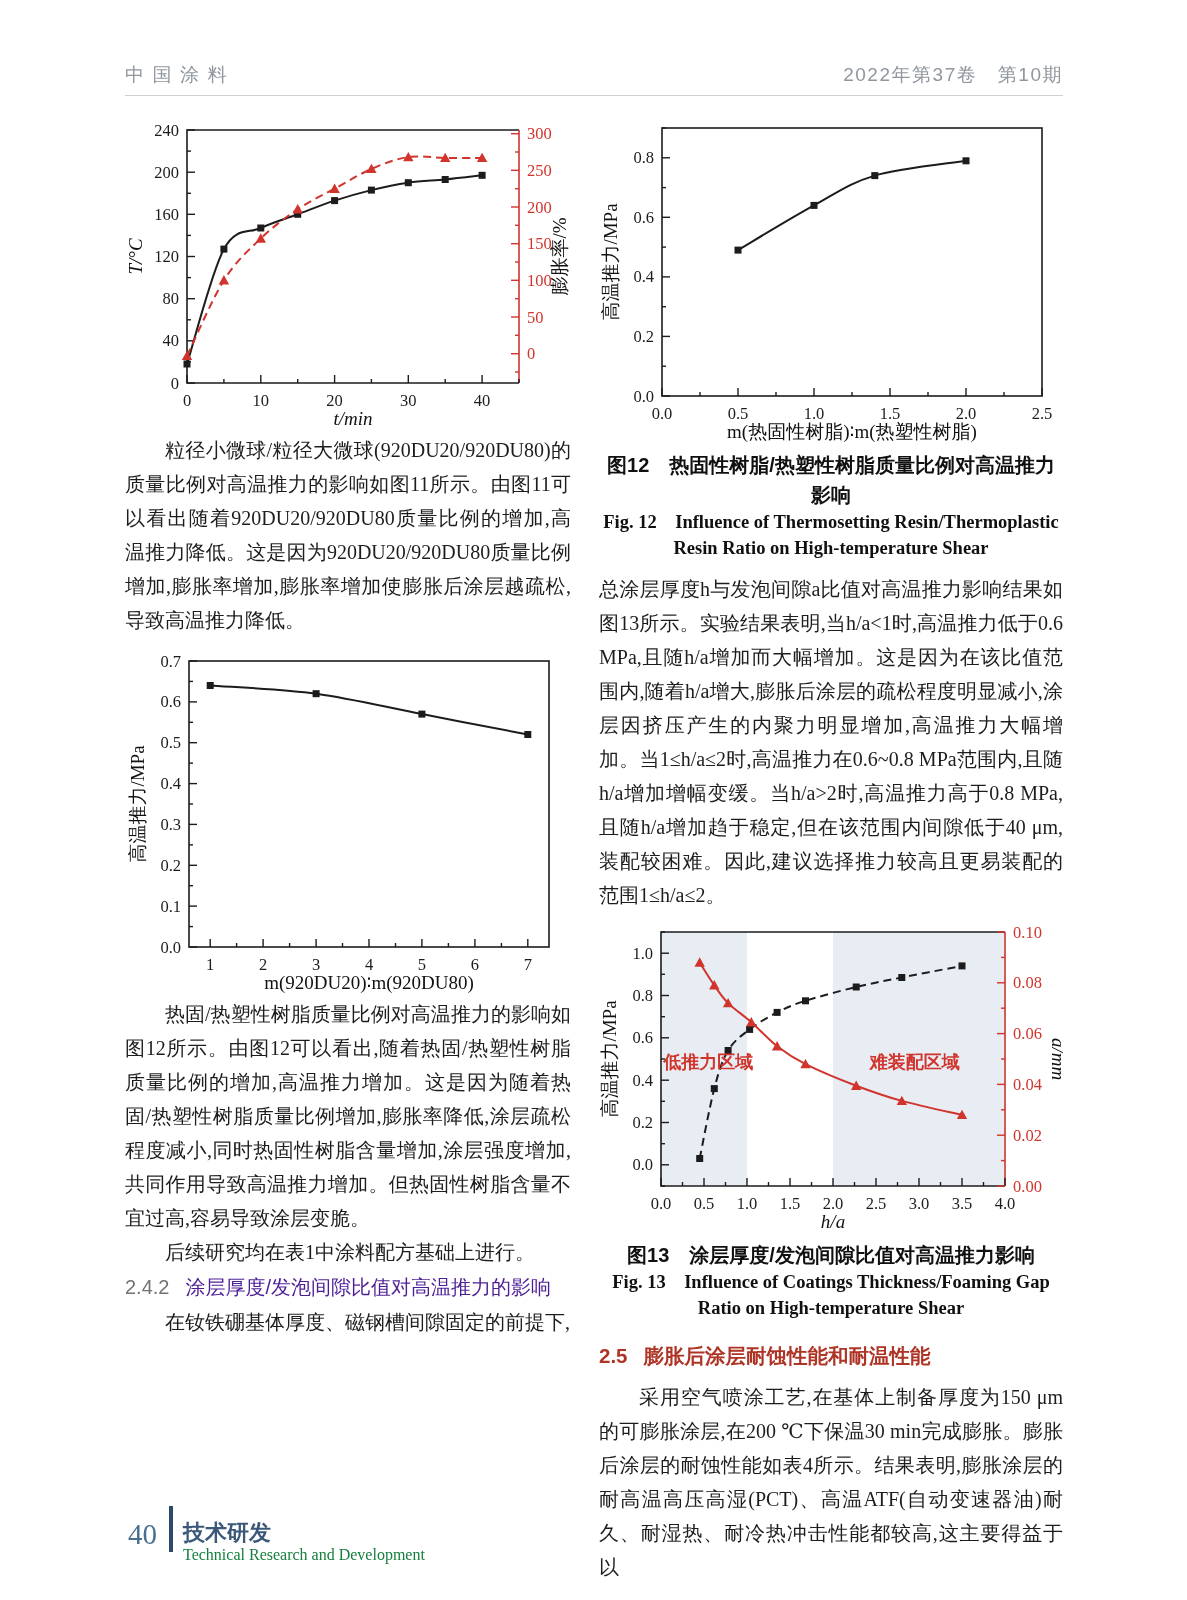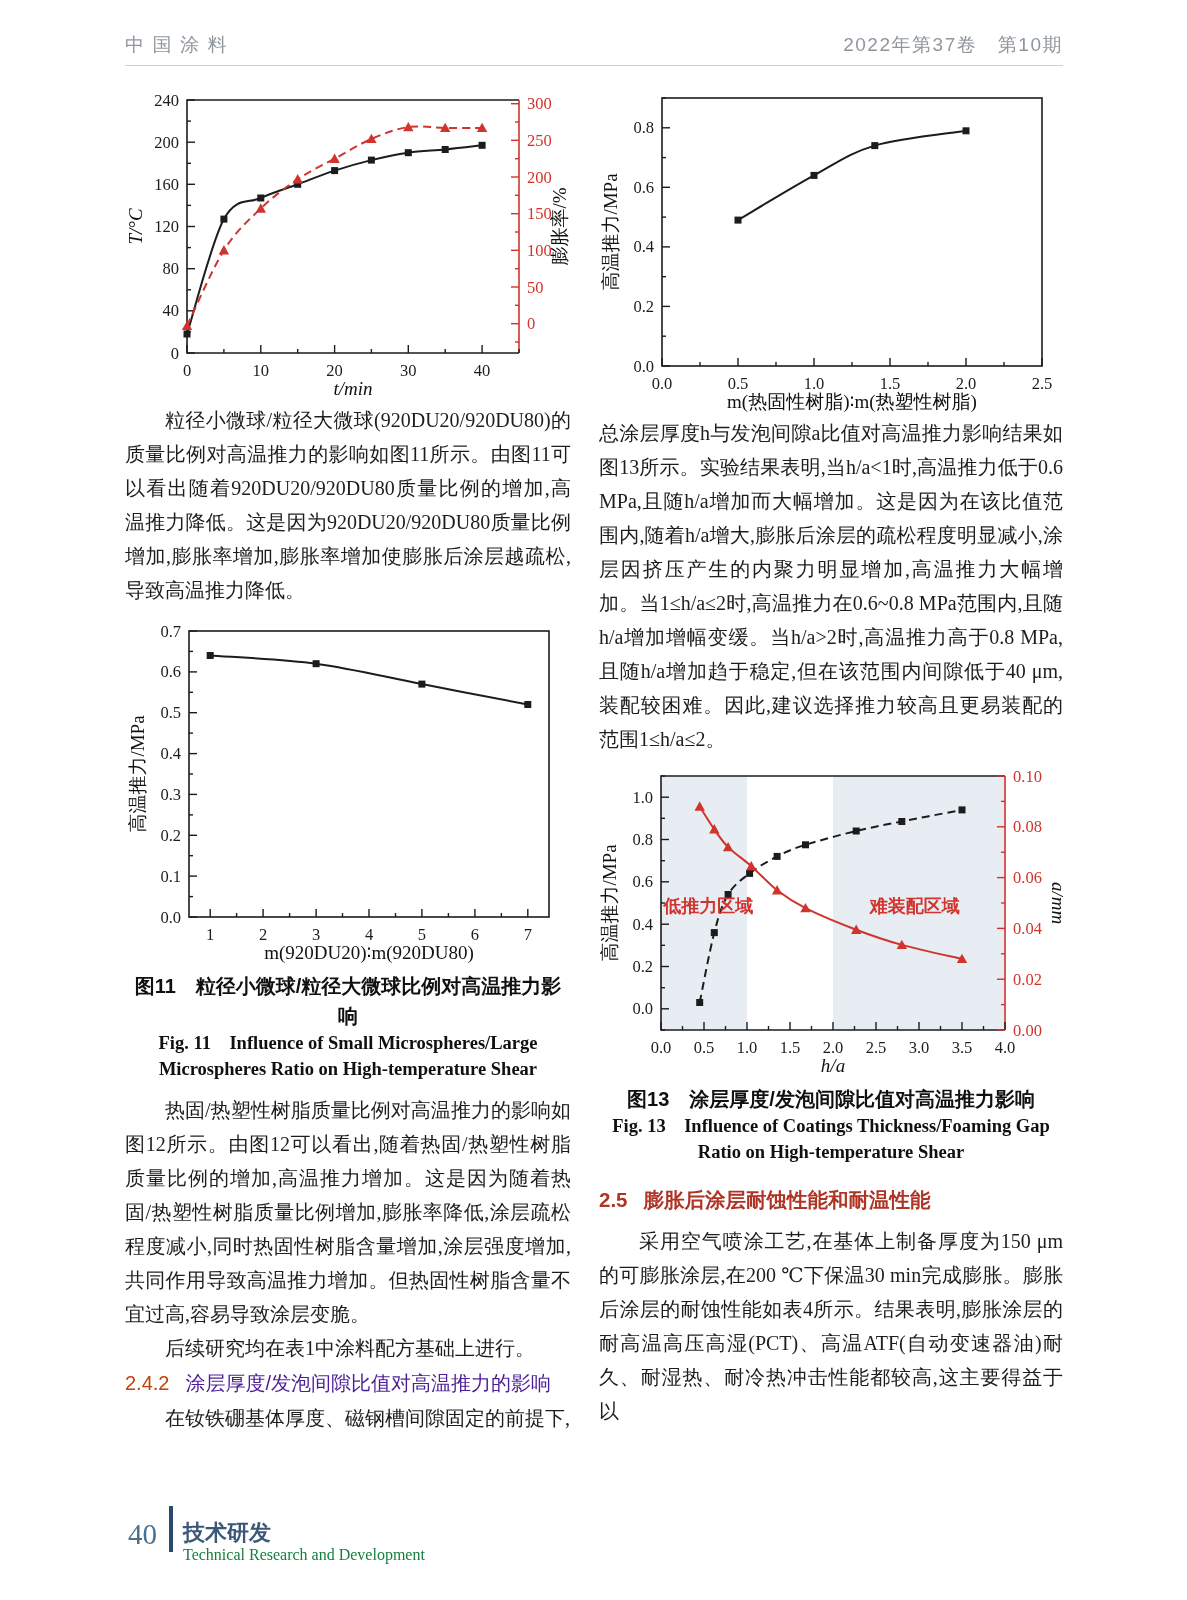--- a/index.html
+++ b/index.html
@@ -1,19 +1,19 @@
 <!DOCTYPE html>
 <html><head>
 <meta charset="utf-8">
 <style>
   html,body{margin:0;padding:0;background:#9a9a9a;}
   .page{width:1187px;height:1600px;background:#ffffff;position:relative;overflow:hidden;
         font-family:"Liberation Serif","DejaVu Serif",serif;color:#1d1d1d;margin:0 auto;}
   
-  .header{margin:32px 124px 0 125px;display:flex;justify-content:space-between;align-items:flex-end;
+  .header{margin:62px 124px 0 125px;display:flex;justify-content:space-between;align-items:flex-end;
           border-bottom:1px solid #ccd1d6;padding-bottom:7px;font-size:19px;color:#8f969e;
           font-family:"Liberation Sans","DejaVu Sans",sans-serif;}
   .journal{letter-spacing:0.45em;}
   .issue{letter-spacing:0.08em;}
   
   .columns{display:flex;gap:28px;margin:20px 124px 0 125px;}
   .col-left{width:446px;flex:0 0 446px;}
   .col-right{width:464px;flex:0 0 464px;}
   
   .chart{margin:0 auto;}
@@ -28,21 +28,21 @@
   
   .cap{text-align:center;margin:4px 0 10px 0;}
   .cap-cn{font-family:"Liberation Sans","DejaVu Sans",sans-serif;font-weight:bold;font-size:20px;color:#101010;line-height:1.5;}
   .cap-en{font-weight:bold;font-size:18.5px;color:#101010;line-height:1.4;}
   
   p.body{font-size:20px;line-height:34px;text-align:justify;margin:0;}
   p.ind{text-indent:2em;}
   .sp-before{margin-top:14px;}
   
   .h3{font-family:"Liberation Sans","DejaVu Sans",sans-serif;font-size:20px;line-height:36px;margin:0;}
-  .h3 .num{color:#c2410c;margin-right:16px;}
+  .h3 .num{color:#737373;margin-right:16px;}
   .h3 .ttl{color:#4c1d95;}
   .h2{font-family:"Liberation Sans","DejaVu Sans",sans-serif;font-weight:bold;font-size:20.5px;
       color:#ae3526;line-height:36px;margin:16px 0 6px 0;}
   .h2 .num{margin-right:16px;}
   
   .footer{position:absolute;left:128px;top:1492px;display:flex;align-items:center;}
   .pageno{font-size:29px;color:#49708f;margin-right:12px;margin-top:10px;}
   .fbar{width:4px;height:46px;background:#2b4a6b;margin-right:10px;}
   .fsec-cn{font-family:"Liberation Sans","DejaVu Sans",sans-serif;font-weight:bold;font-size:22px;color:#3c5878;line-height:1.15;margin-top:28px;}
   .fsec-en{font-size:16px;color:#15803d;line-height:1.3;}
@@ -190,25 +190,20 @@
             <line x1="62" y1="12" x2="70" y2="12" stroke="#1c1c1c" stroke-width="1.4"></line>
             <text x="54" y="17.5" text-anchor="end" class="tick" style="fill:#1c1c1c">0.7</text>
             <path d="M 83.2 36.5 C 100.8 37.9 153.8 39.9 189.1 44.7 C 224.4 49.5 259.6 58.3 294.9 65.1 C 330.2 71.9 383.1 82.1 400.8 85.5" fill="none" stroke="#1c1c1c" stroke-width="2"></path>
             <rect x="79.7" y="33" width="7" height="7" fill="#1c1c1c"></rect>
             <rect x="185.6" y="41.2" width="7" height="7" fill="#1c1c1c"></rect>
             <rect x="291.4" y="61.599999999999994" width="7" height="7" fill="#1c1c1c"></rect>
             <rect x="397.3" y="82" width="7" height="7" fill="#1c1c1c"></rect>
             <text x="242" y="340" text-anchor="middle" class="axt">m(920DU20)∶m(920DU80)</text>
             <text x="17" y="155" text-anchor="middle" class="axt" transform="rotate(-90 17 155)">高温推力/MPa</text>
           </svg></div>
-      <div class="cap">
-        <div class="cap-cn">图11　粒径小微球/粒径大微球比例对高温推力影响</div>
-        <div class="cap-en">Fig. 11　Influence of Small Microspheres/Large</div>
-        <div class="cap-en">Microspheres Ratio on High-temperature Shear</div>
-      </div>
       <p class="body ind sp-before">热固/热塑性树脂质量比例对高温推力的影响如图12所示。由图12可以看出,随着热固/热塑性树脂质量比例的增加,高温推力增加。这是因为随着热固/热塑性树脂质量比例增加,膨胀率降低,涂层疏松程度减小,同时热固性树脂含量增加,涂层强度增加,共同作用导致高温推力增加。但热固性树脂含量不宜过高,容易导致涂层变脆。</p>
       <p class="body ind">后续研究均在表1中涂料配方基础上进行。</p>
       <p class="h3">
         <span class="num">2.4.2</span><span class="ttl">涂层厚度/发泡间隙比值对高温推力的影响</span>
       </p>
       <p class="body ind">在钕铁硼基体厚度、磁钢槽间隙固定的前提下,</p>
     </div>
 
     <div class="col-right">
       <div class="chart" id="c12"><svg width="462" height="330" viewBox="0 0 462 330" xmlns="http://www.w3.org/2000/svg">
@@ -246,20 +241,25 @@
             <line x1="62" y1="41.8" x2="70" y2="41.8" stroke="#1c1c1c" stroke-width="1.4"></line>
             <text x="54" y="47.3" text-anchor="end" class="tick" style="fill:#1c1c1c">0.8</text>
             <path d="M 138 134.1 C 150.7 126.6 191.2 101.8 214 89.4 C 236.8 77.0 249.5 67.0 274.8 59.6 C 300.1 52.2 350.8 47.3 366 44.8" fill="none" stroke="#1c1c1c" stroke-width="2"></path>
             <rect x="134.5" y="130.6" width="7" height="7" fill="#1c1c1c"></rect>
             <rect x="210.5" y="85.9" width="7" height="7" fill="#1c1c1c"></rect>
             <rect x="271.3" y="56.1" width="7" height="7" fill="#1c1c1c"></rect>
             <rect x="362.5" y="41.3" width="7" height="7" fill="#1c1c1c"></rect>
             <text x="252" y="322" text-anchor="middle" class="axt">m(热固性树脂)∶m(热塑性树脂)</text>
             <text x="17" y="146" text-anchor="middle" class="axt" transform="rotate(-90 17 146)">高温推力/MPa</text>
           </svg></div>
+      <div class="cap">
+        <div class="cap-cn">图12　热固性树脂/热塑性树脂质量比例对高温推力影响</div>
+        <div class="cap-en">Fig. 12　Influence of Thermosetting Resin/Thermoplastic</div>
+        <div class="cap-en">Resin Ratio on High-temperature Shear</div>
+      </div>
       <p class="body sp-before">总涂层厚度h与发泡间隙a比值对高温推力影响结果如图13所示。实验结果表明,当h/a&lt;1时,高温推力低于0.6 MPa,且随h/a增加而大幅增加。这是因为在该比值范围内,随着h/a增大,膨胀后涂层的疏松程度明显减小,涂层因挤压产生的内聚力明显增加,高温推力大幅增加。当1≤h/a≤2时,高温推力在0.6~0.8 MPa范围内,且随h/a增加增幅变缓。当h/a&gt;2时,高温推力高于0.8 MPa,且随h/a增加趋于稳定,但在该范围内间隙低于40 μm,装配较困难。因此,建议选择推力较高且更易装配的范围1≤h/a≤2。</p>
       <div class="chart" id="c13"><svg width="464" height="316" viewBox="0 0 464 316" xmlns="http://www.w3.org/2000/svg">
             <rect x="62" y="12" width="86.0" height="254" fill="#e8edf3"></rect>
             <rect x="234" y="12" width="172.0" height="254" fill="#e8edf3"></rect>
             <path d="M 406 12 L 62 12 L 62 266 L 406 266" fill="none" stroke="#1c1c1c" stroke-width="1.6"></path>
             <line x1="406" y1="12" x2="406" y2="266" stroke="#d0342c" stroke-width="1.6"></line>
             <line x1="83.5" y1="266" x2="83.5" y2="262" stroke="#1c1c1c" stroke-width="1.4"></line>
             <line x1="126.5" y1="266" x2="126.5" y2="262" stroke="#1c1c1c" stroke-width="1.4"></line>
             <line x1="169.5" y1="266" x2="169.5" y2="262" stroke="#1c1c1c" stroke-width="1.4"></line>
             <line x1="212.5" y1="266" x2="212.5" y2="262" stroke="#1c1c1c" stroke-width="1.4"></line>

